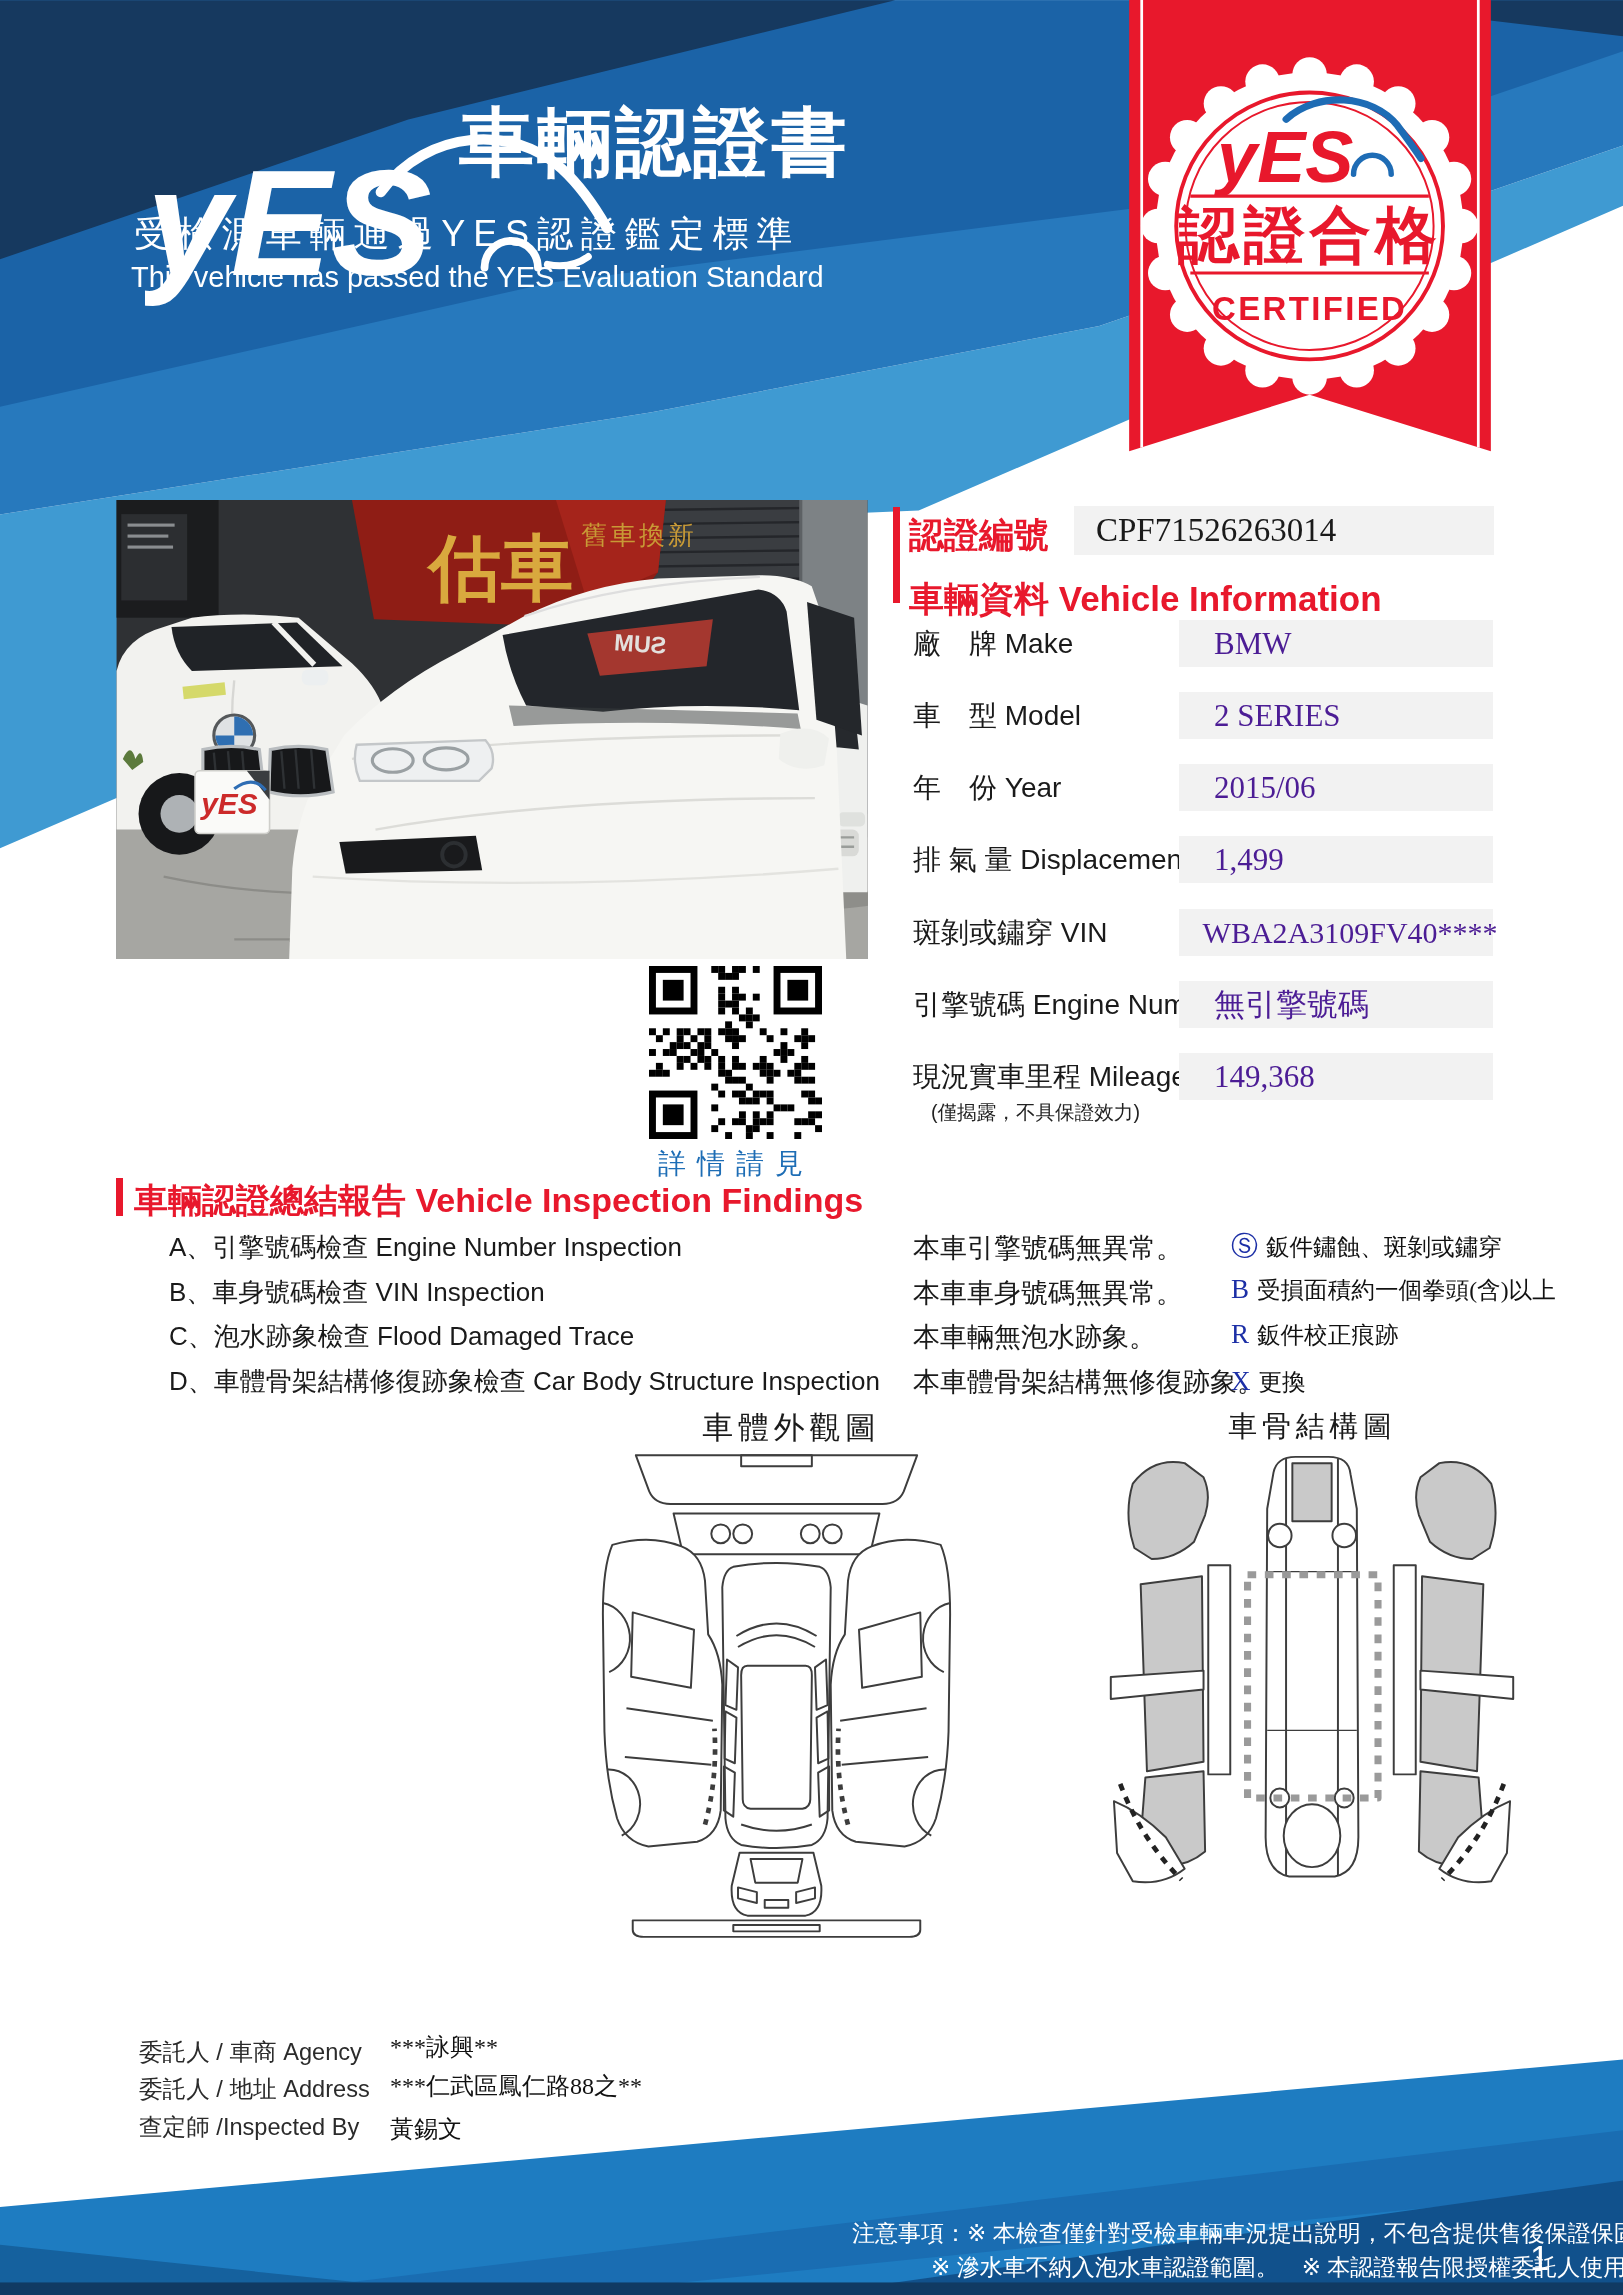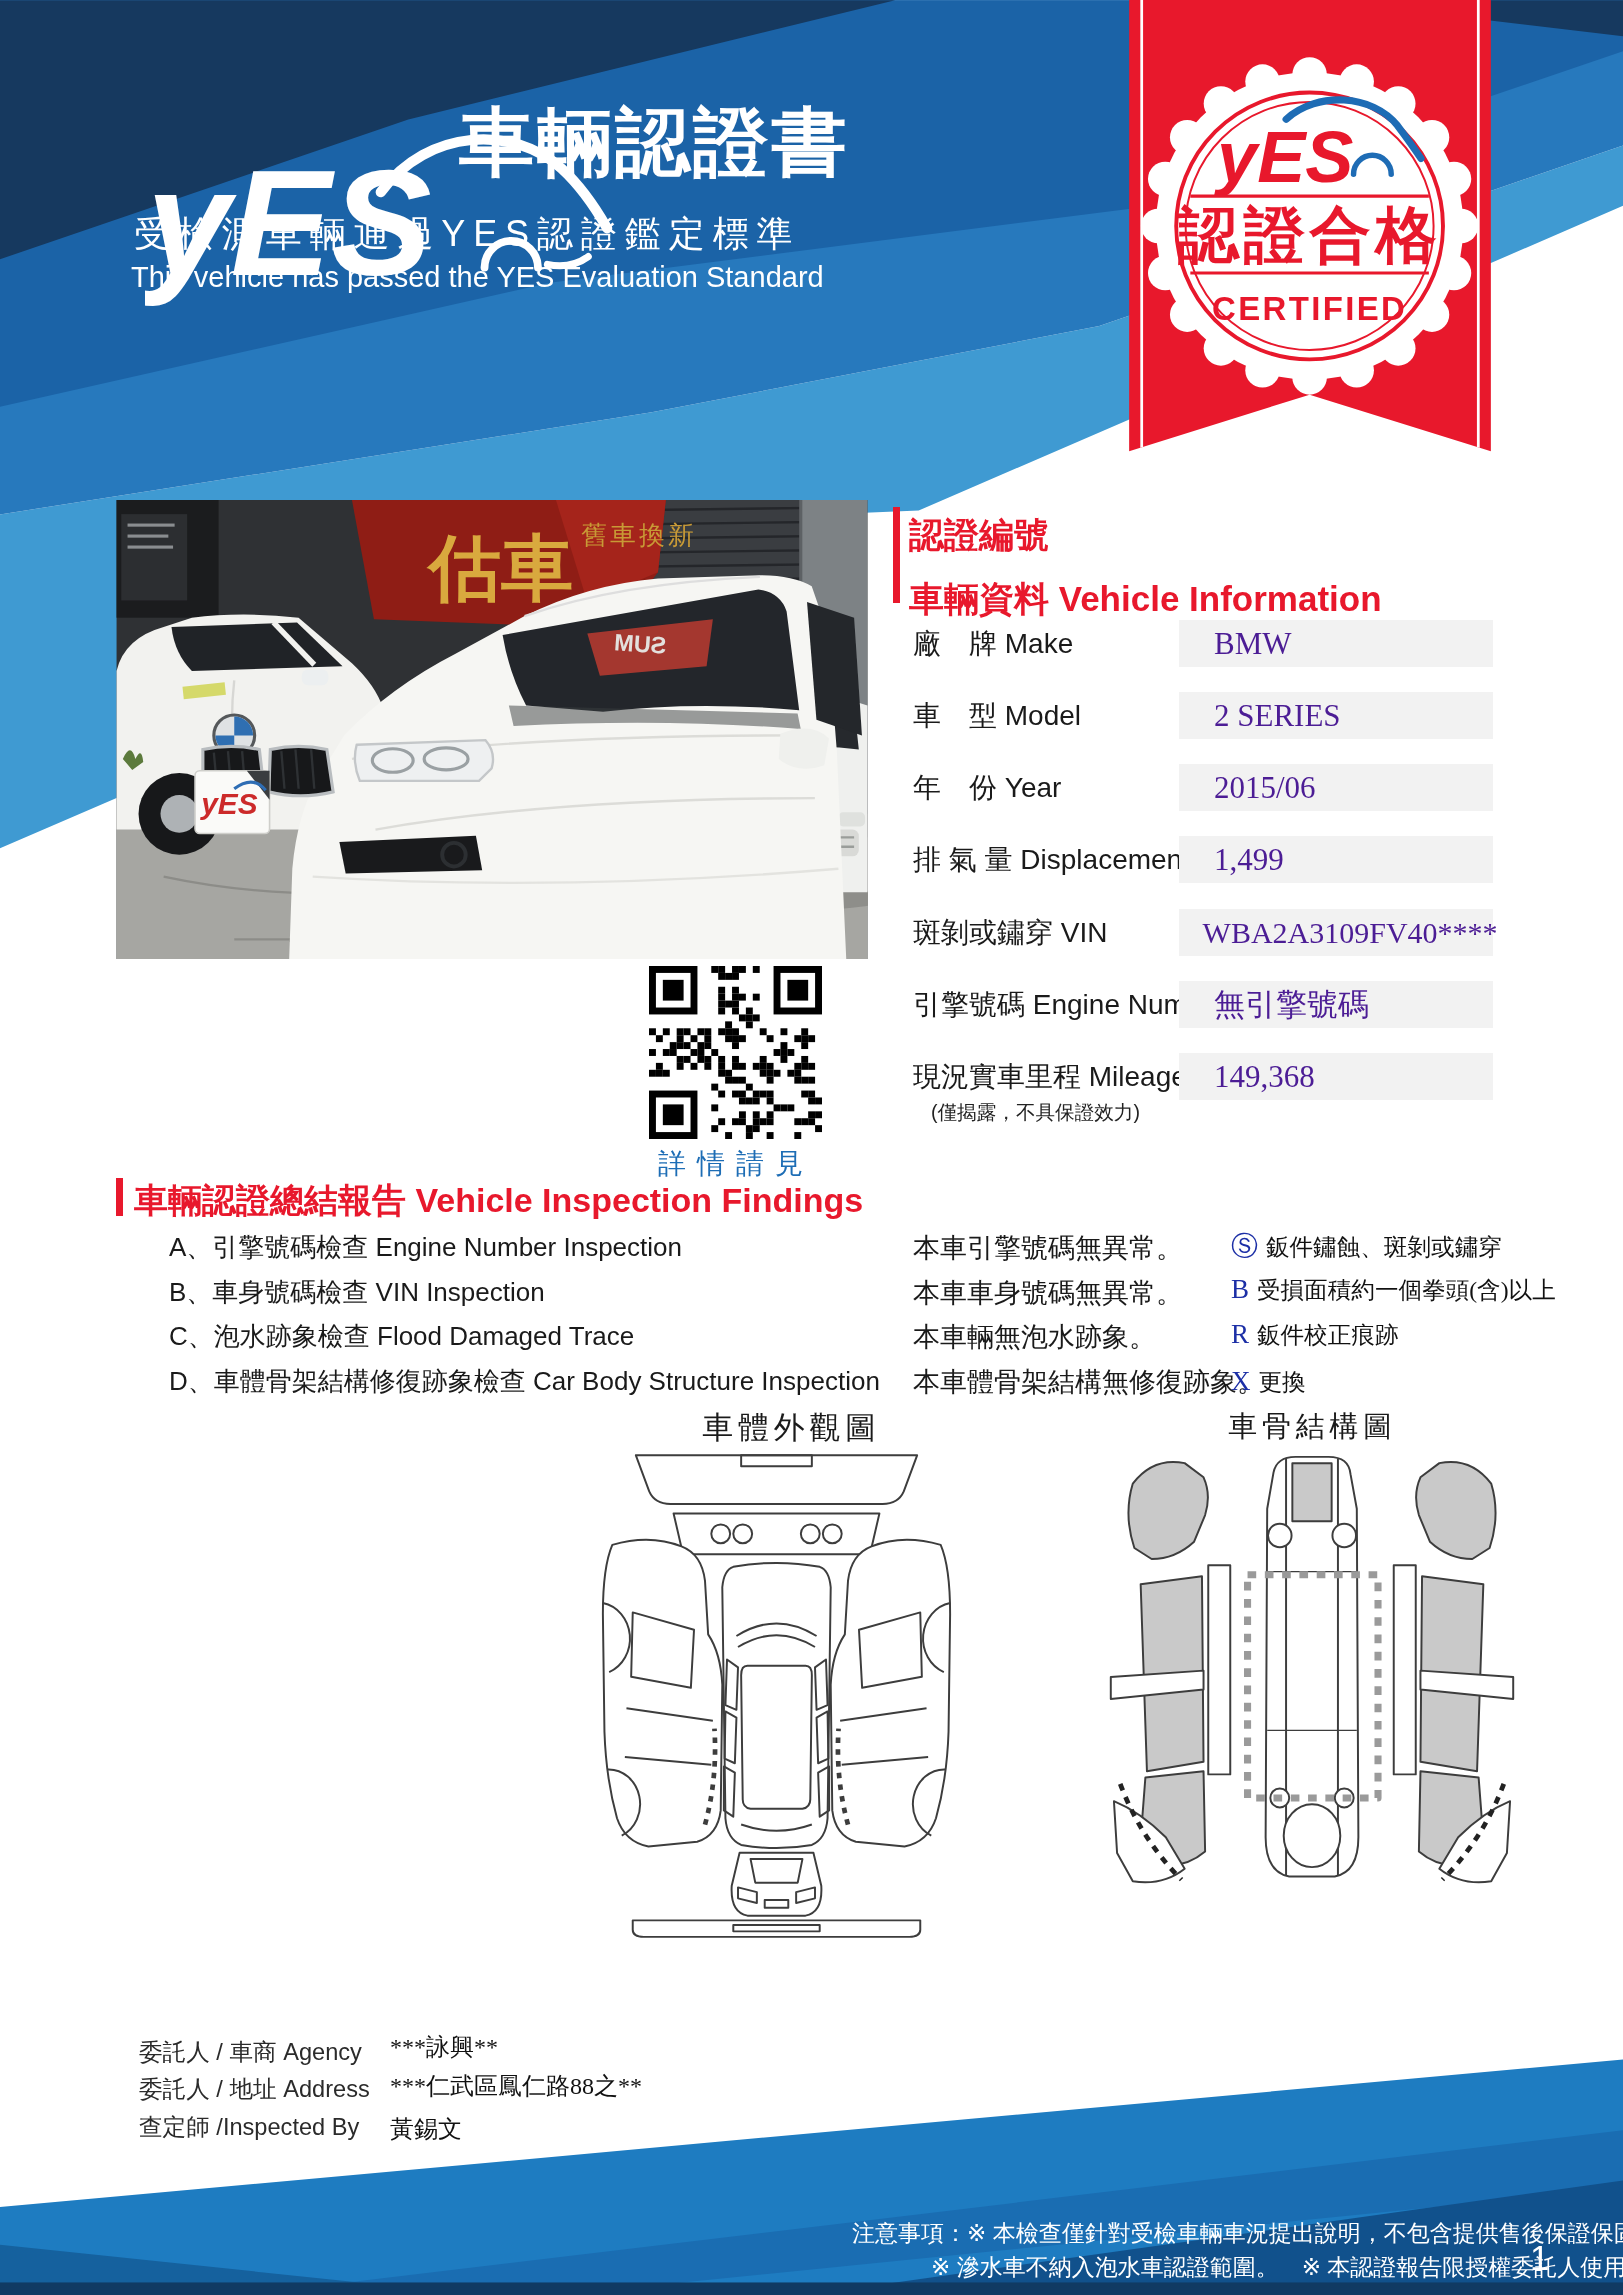--- a/index.html
+++ b/index.html
@@ -196,20 +196,23 @@
 
       <path d="M284,436 L458,428 L466,472 L292,476 Z" fill="#191a1c"></path>
       <circle cx="430" cy="452" r="15" fill="none" stroke="#2c2f32" stroke-width="5"></circle>
       <path d="M250,480 Q560,500 920,470" stroke="#e3e3df" stroke-width="3" fill="none"></path>
     </g>
     <path d="M8,330 q10,-22 16,0 q8,-16 10,4 l-14,10 Z" fill="#5c7a3c"></path>
   </svg>
 
   <div class="abs" style="left:893px;top:507px;width:7px;height:96px;background:#e8182c;"></div>
   <div class="abs bold red" style="left:909px;top:512px;font-size:35px;white-space:nowrap;">認證編號</div>
+  <div class="abs vbox" style="left:1074px;top:506px;width:420px;height:49px;">
+    <span class="serif" style="font-size:33px;padding-left:22px;">CPF71526263014</span>
+  </div>
   <div class="abs bold red" style="left:909px;top:576px;font-size:35px;white-space:nowrap;">
     <span>車輛資料</span>
     <span>Vehicle Information</span>
   </div>
 
   <div class="abs rowlabel" style="left:913px;top:620px;">廠　牌 Make</div>
   <div class="abs vbox" style="left:1179px;top:620px;width:314px;height:47px;">
       <span class="rowvalue">BMW</span>
     </div>
 

